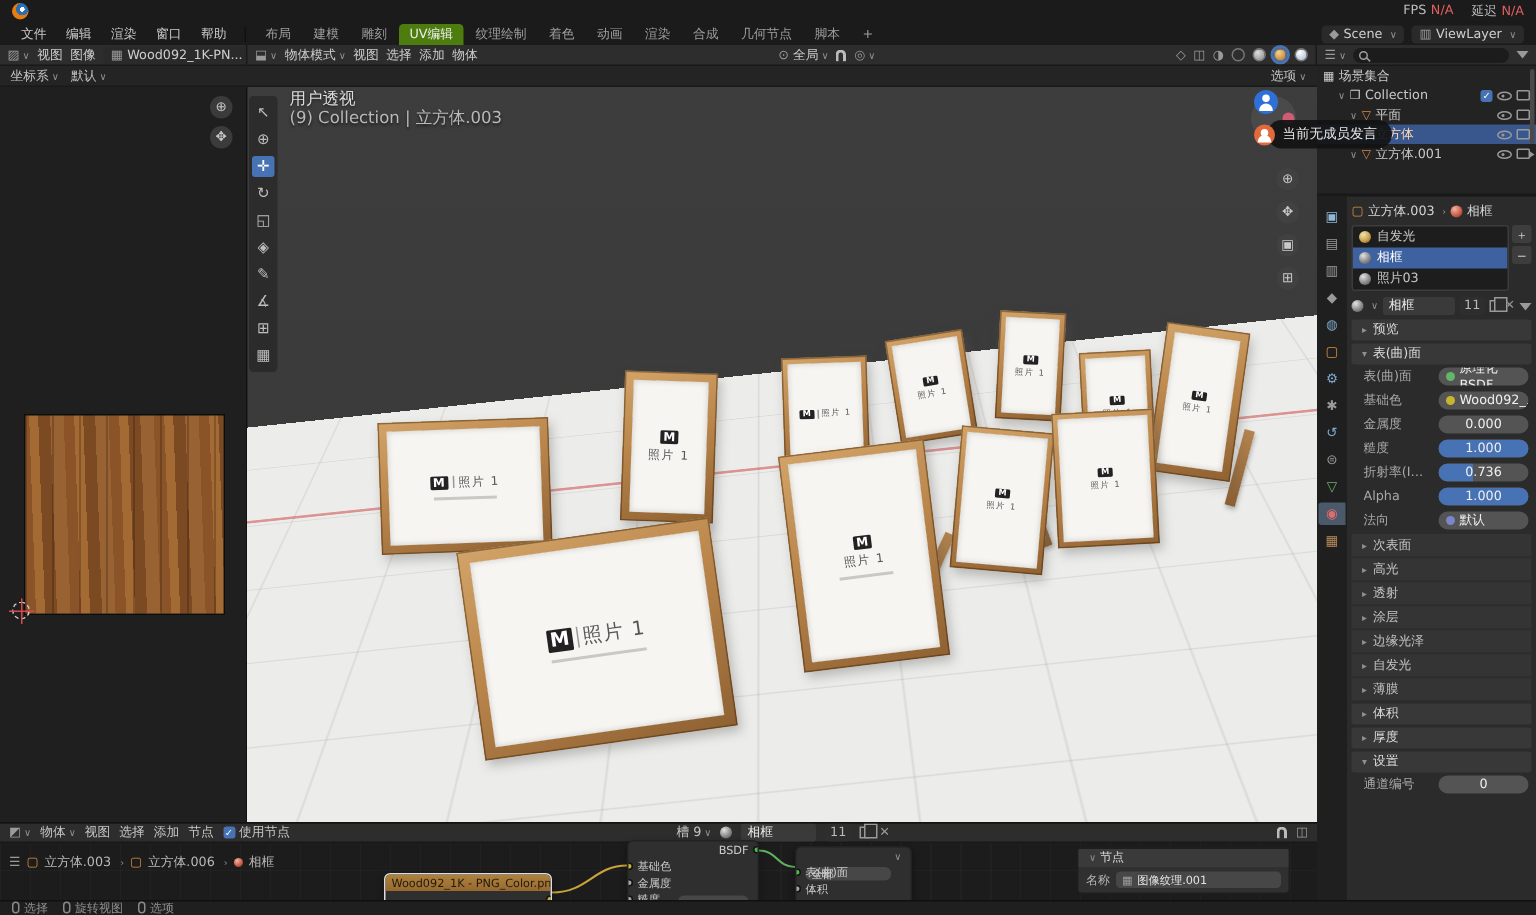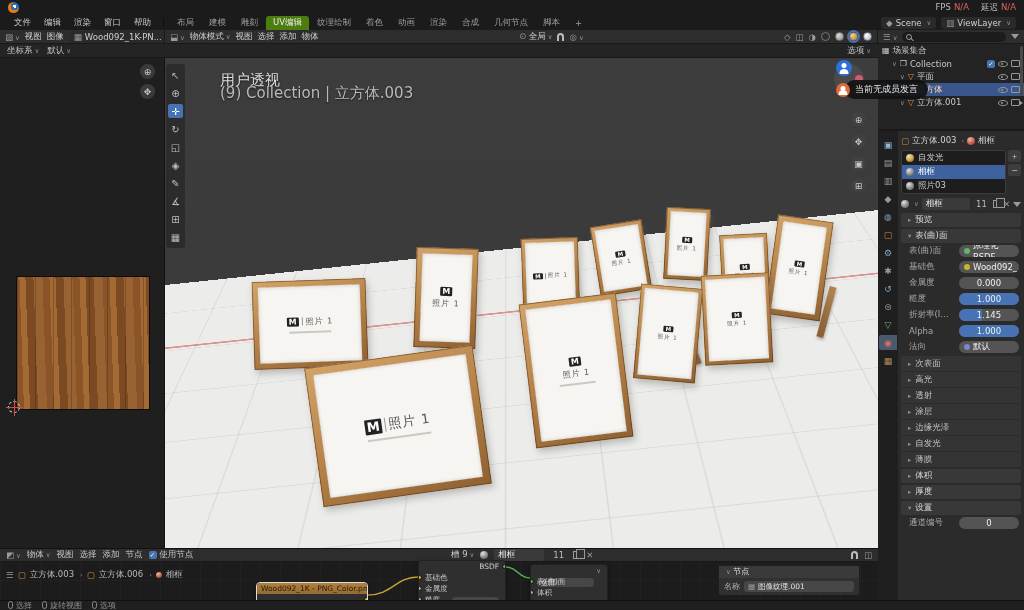--- a/index.html
+++ b/index.html
@@ -63,21 +63,21 @@
 
 #viewport{position:absolute;left:165px;top:58px;width:713px;height:490px;background:linear-gradient(#3d3d3d,#383838);overflow:hidden;}
 .floor{position:absolute;left:-500px;top:185px;width:1800px;height:1250px;background-color:#ececea;background-image:
  linear-gradient(to bottom,transparent 0 9.8%,rgba(205,75,75,.55) 9.8% 10.1%,transparent 10.1%),
  repeating-linear-gradient(0deg,rgba(110,110,110,.14) 0 1px,transparent 1px 70px),
  repeating-linear-gradient(90deg,rgba(110,110,110,.14) 0 1px,transparent 1px 70px);
  transform:rotate(-6deg) perspective(1100px) rotateX(63deg);transform-origin:50% 0%;}
 .tools{position:absolute;left:1px;top:6px;width:19px;display:flex;flex-direction:column;gap:4px;background:rgba(42,42,42,.9);border-radius:3px;padding:4px 0;align-items:center;z-index:30;}
 .tool{width:15px;height:14px;display:flex;align-items:center;justify-content:center;color:#bdbdbd;font-size:10px;border-radius:2px;}
 .tool.active{background:#4772b3;color:#fff;}
-.vp-text{position:absolute;left:28px;top:16px;line-height:13px;color:#dcdcdc;text-shadow:0 1px 2px rgba(0,0,0,.6);z-index:25;font-size:15px;margin-left:27px;}
+.vp-text{position:absolute;left:28px;top:1px;line-height:13px;color:#dcdcdc;text-shadow:0 1px 2px rgba(0,0,0,.6);z-index:25;font-size:11px;}
 .gizmo{position:absolute;right:14px;top:6px;width:30px;height:30px;border-radius:50%;background:rgba(200,200,200,.10);z-index:20;}
 .gizmo i{position:absolute;width:8px;height:8px;border-radius:50%;}
 .gizmo .gx{background:#d05c74;right:1px;top:11px;}
 .gizmo .gy{background:#6fae49;left:4px;top:2px;}
 .gizmo .gz{background:#3f7fd0;left:6px;bottom:2px;}
 .vnav{position:absolute;right:12px;display:flex;align-items:center;justify-content:center;width:15px;height:15px;border-radius:50%;background:rgba(70,70,70,.55);color:#c9c9c9;font-size:9px;z-index:20;}
 .frame{position:absolute;background:linear-gradient(160deg,#d2a368 0%,#b9854b 45%,#8f6132 100%);box-shadow:2px 4px 7px rgba(90,90,90,.35),inset 0 0 0 1px rgba(60,35,10,.45);}
 .frame .photo{width:100%;height:100%;background:#f6f5f1;box-shadow:inset 0 0 4px rgba(0,0,0,.18);display:flex;flex-direction:column;align-items:center;justify-content:center;overflow:hidden;}
 .pline{display:flex;align-items:center;}
 .plogo{background:#222;color:#fff;font-weight:bold;padding:0 2px;border-radius:1px;}
@@ -528,21 +528,21 @@
       <span class="lbl">糙度</span>
       <div class="field">
           <div class="fill" style="width:100%;"></div>
           <span>1.000</span>
         </div>
     </div>
     <div class="prow">
       <span class="lbl">折射率(I…</span>
       <div class="field">
           <div class="fill" style="width:38%;"></div>
-          <span>1.145</span>
+          <span>0.736</span>
         </div>
     </div>
     <div class="prow">
       <span class="lbl">Alpha</span>
       <div class="field">
           <div class="fill" style="width:100%;"></div>
           <span>1.000</span>
         </div>
     </div>
     <div class="prow">

